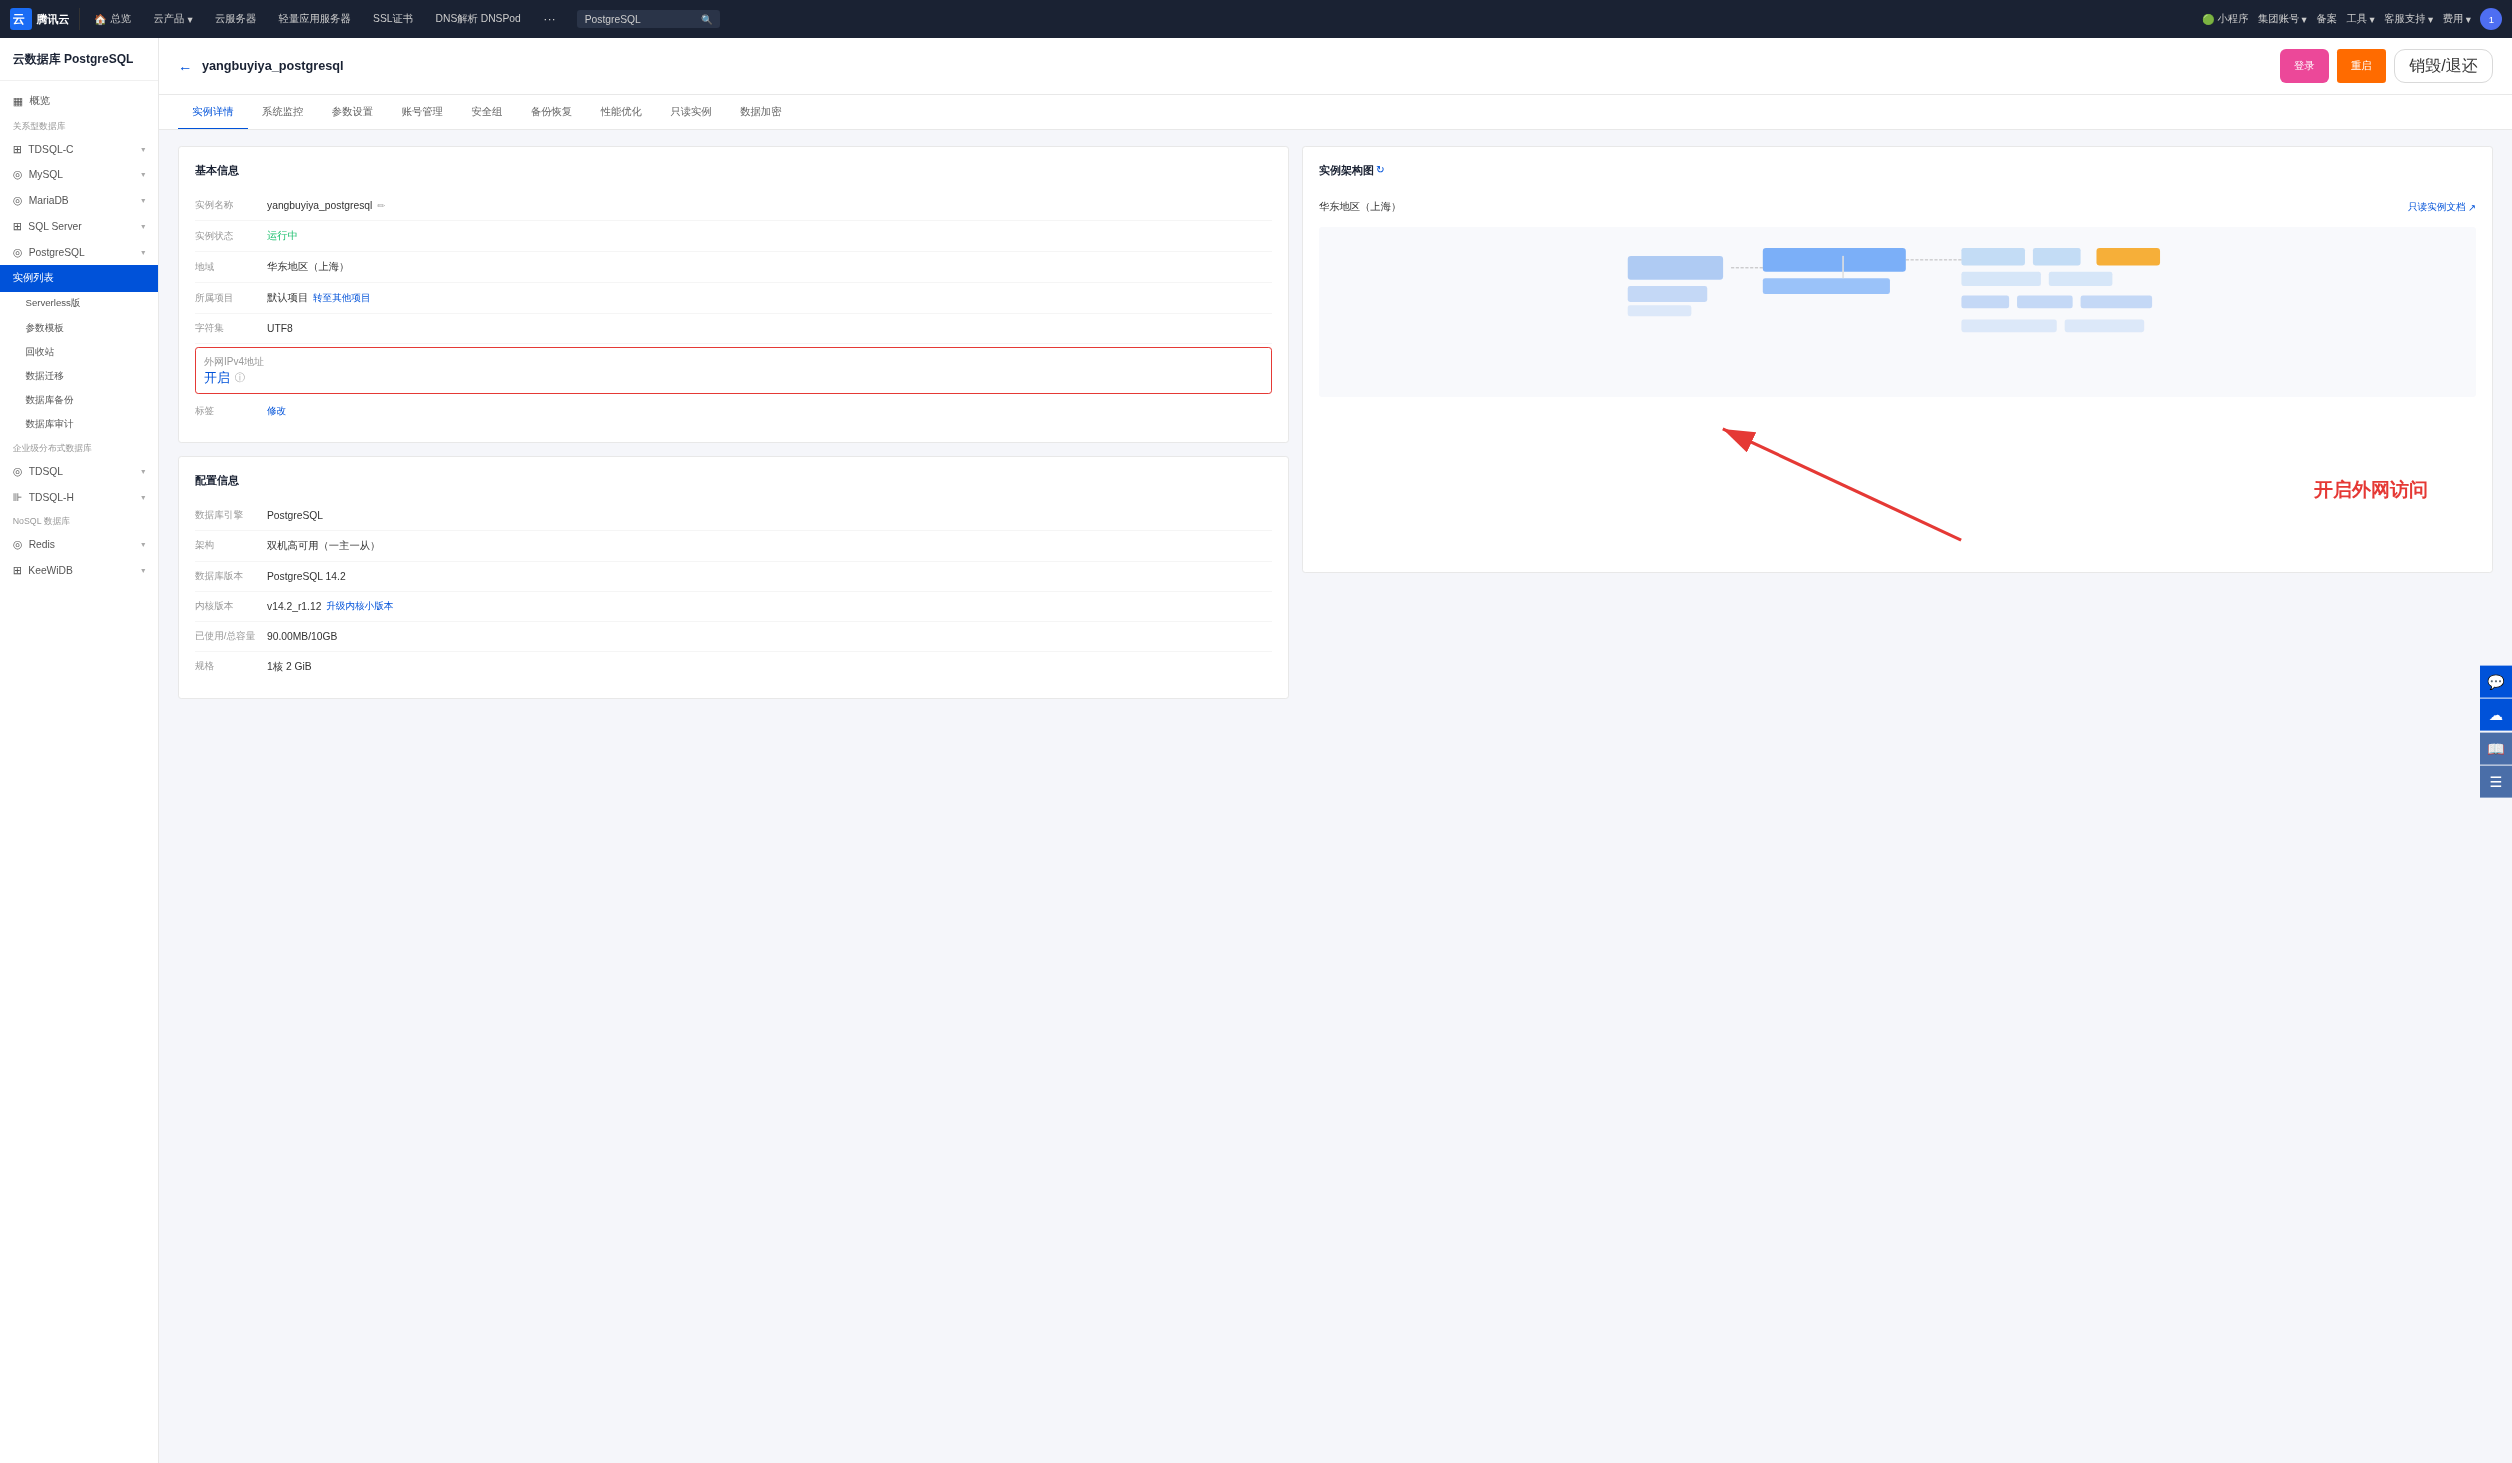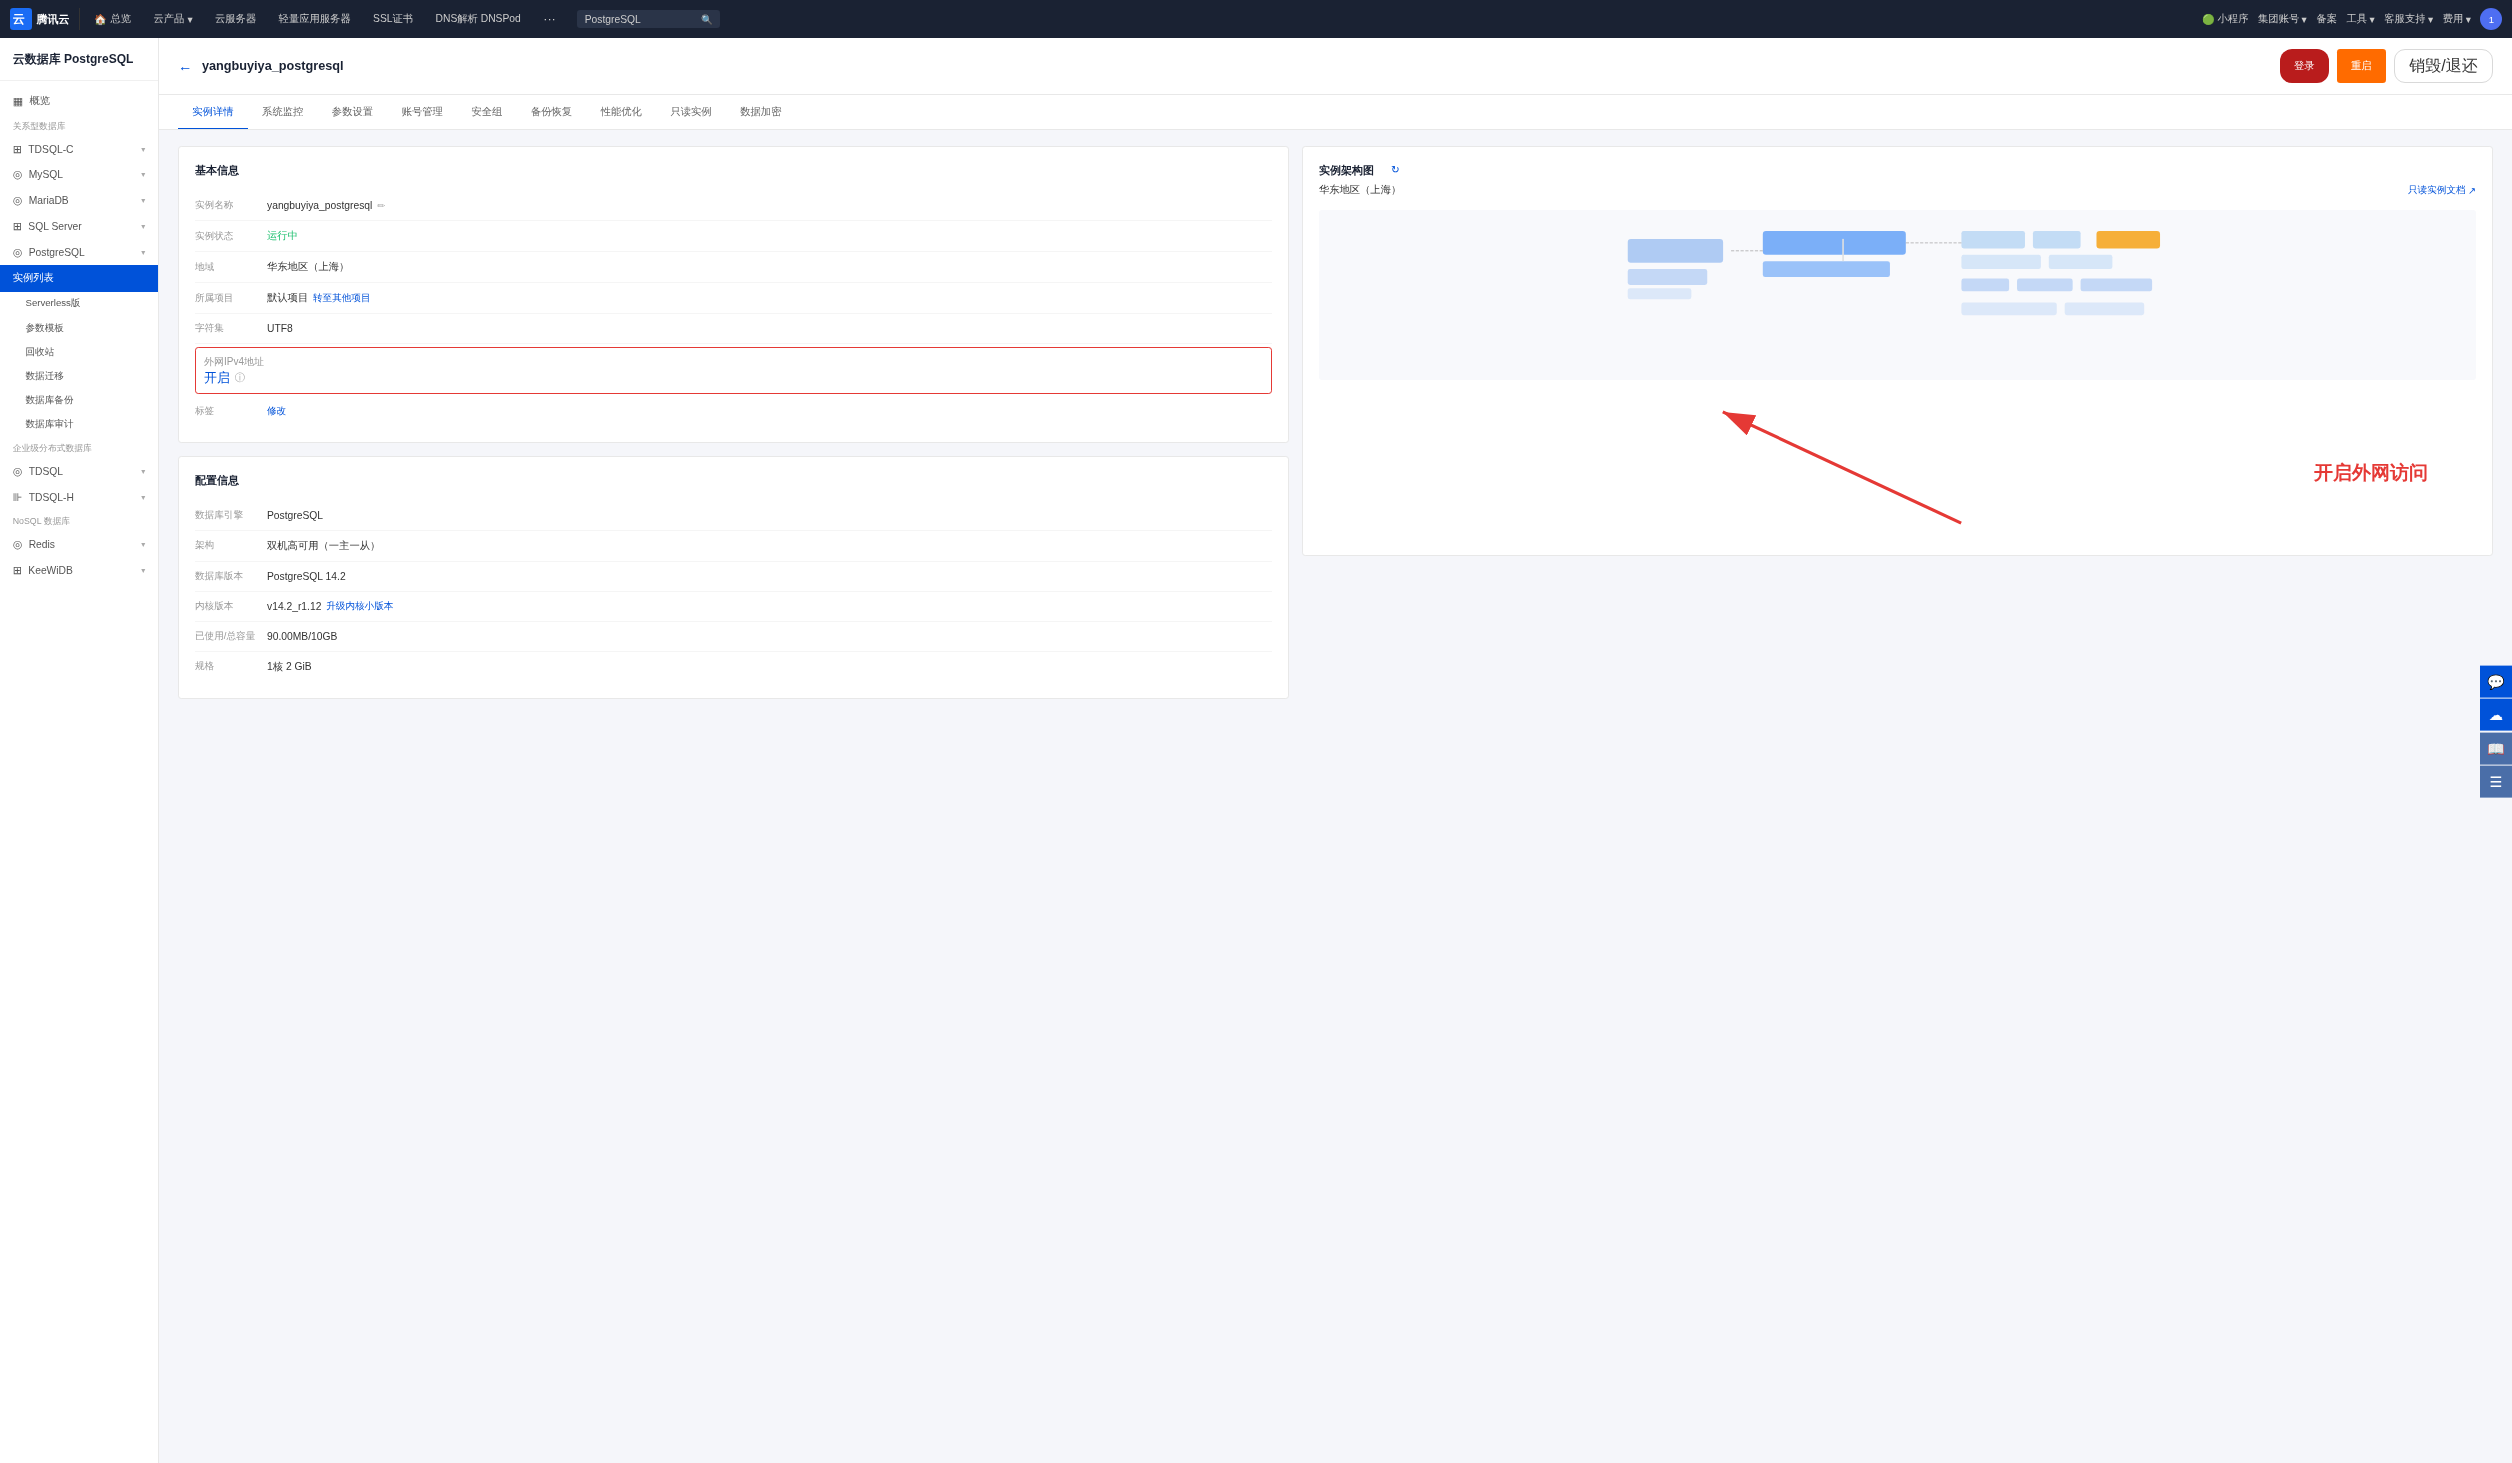--- a/index.html
+++ b/index.html
@@ -94,21 +94,21 @@
       padding: 11px 19px;
       border-bottom: 0.8px solid #e8e8e8;
       display: flex;
       align-items: center;
       justify-content: space-between;
     }
     .page-header-left { display: flex; align-items: center; gap: 9.6px; }
     .back-btn { color: #0052d9; cursor: pointer; font-size: 14.3px; }
     .page-title { font-size: 12.7px; font-weight: 600; color: #1a2233; }
     .page-header-actions { display: flex; gap: 8px; }
-    .btn-primary { background: #b91c1c; color: #fff; border: none; padding: 5.6px 14.3px; border-radius: 12px; cursor: pointer; font-size: 10.3px; }
+    .btn-primary { background: #ec4899; color: #fff; border: none; padding: 5.6px 14.3px; border-radius: 6px; cursor: pointer; font-size: 10.3px; }
     .btn-danger { background: #ff6b00; color: #fff; border: none; padding: 5.6px 14.3px; border-radius: 3.2px; cursor: pointer; font-size: 10.3px; }
     .btn-outline { background: #fff; color: #333; border: 0.8px solid #d9d9d9; padding: 5.6px 14.3px; border-radius: 11px; cursor: pointer; font-size: 16px; }
 
     
     .tabs {
       background: #fff;
       padding: 0 19px;
       border-bottom: 0.8px solid #e8e8e8;
       display: flex; gap: 0;
     }
@@ -472,21 +472,21 @@
           </div>
           <div class="info-row">
             <div class="info-label">规格</div>
             <div class="info-value">1核 2 GiB</div>
           </div>
         </div>
       </div>
 
       <div class="right-panel">
         <div class="card" style="min-height: 334px; position: relative;">
-          <div style="display:flex; align-items:flex-start; gap:17px; margin-bottom:5px;">
+          <div style="display:flex; align-items:flex-start; gap:2px; margin-bottom:22px;">
             <span class="card-title" style="margin-bottom:0;">实例架构图</span>
             <span style="color:#0052d9; cursor:pointer;">↻</span>
           </div>
 
           <div style="display:flex; align-items:center; margin-bottom:12.7px;">
             <span style="font-size:10.3px; font-weight:500; color:#333;">华东地区（上海）</span>
             <span class="arch-doc-link">
               <span>只读实例文档</span>
               <span>↗</span>
             </span>

